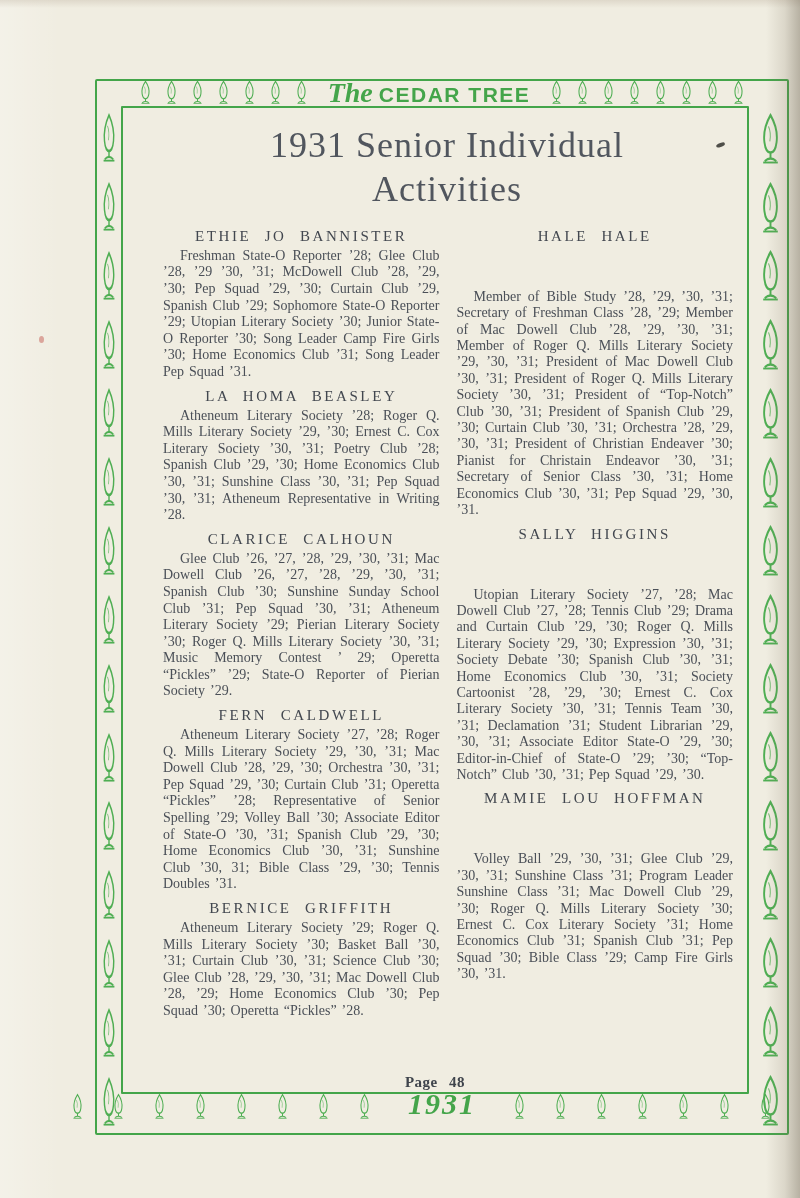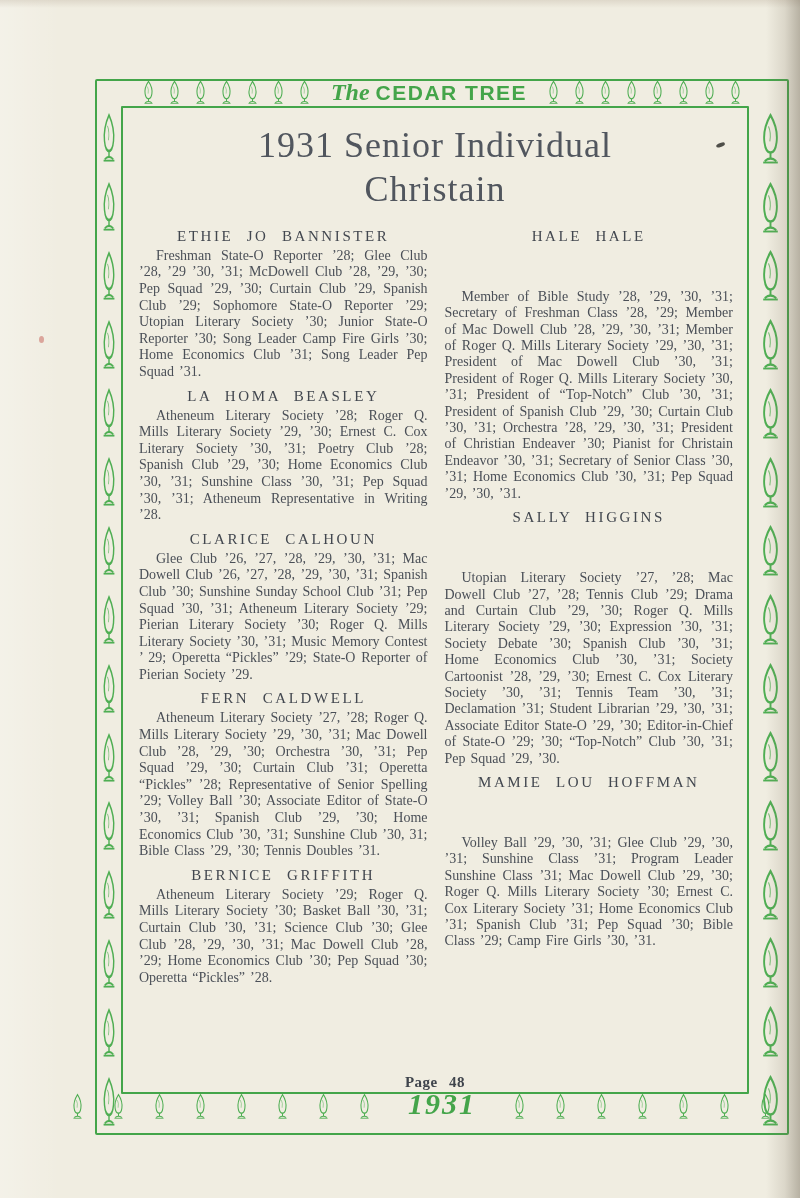--- a/index.html
+++ b/index.html
@@ -52,25 +52,25 @@
     display:flex; align-items:center; justify-content:center; gap:9px;
   }
   .masthead .grp{display:flex; gap:11px; align-items:flex-end;}
   .masthead-title{
     color:var(--green); white-space:nowrap; margin:0 10px;
     font-family:"Liberation Sans", sans-serif; font-weight:bold;
     font-size:21px; letter-spacing:1.5px;
   }
   .masthead-title .the{
     font-family:"Liberation Serif", serif; font-style:italic; font-weight:bold;
-    font-size:24px; letter-spacing:0; margin-right:6px;
+    font-size:28px; letter-spacing:0; margin-right:6px;
   }
 
   
-  .content{position:absolute; left:121px; top:108px; width:628px; height:984px; overflow:hidden;}
+  .content{position:absolute; left:121px; top:108px; width:628px; height:984px; overflow:hidden;padding-left:24px;}
   .page-title{
     text-align:center; color:#51565e; margin-top:16px;
     font-family:"Liberation Serif", serif; font-weight:400;
     font-size:36px; line-height:1.22; letter-spacing:1px;
   }
   .columns{display:flex; gap:17px; padding:9px 16px 0 18px;}
   .col{width:50%;}
   .entry h3{
     font-size:15px; font-weight:400; color:var(--ink-dark);
     text-align:center; letter-spacing:2.6px; word-spacing:7px;
@@ -528,21 +528,21 @@
           <path d="M12 25.5 L12 29" stroke="currentColor" stroke-width="1.7"></path>
           <path d="M6.8 31 Q12 27.6 17.2 31" fill="none" stroke="currentColor" stroke-width="1.5"></path>
           <path d="M5.5 31.8 L18.5 31.8" stroke="currentColor" stroke-width="1.2"></path>
         </svg>
       </span>
     </div>
 
   <div class="content">
     <div class="page-title">
       <div>1931 Senior Individual</div>
-      <div>Christain</div>
+      <div>Activities</div>
     </div>
 
     <div class="columns">
       <div class="col col-left">
         <div class="entry">
           <h3>ETHIE JO BANNISTER</h3>
           <p>Freshman State-O Reporter ’28; Glee Club ’28, ’29 ’30, ’31; McDowell Club ’28, ’29, ’30; Pep Squad ’29, ’30; Curtain Club ’29, Spanish Club ’29; Sophomore State-O Reporter ’29; Utopian Literary Society ’30; Junior State-O Reporter ’30; Song Leader Camp Fire Girls ’30; Home Economics Club ’31; Song Leader Pep Squad ’31.</p>
         </div>
         <div class="entry">
           <h3>LA HOMA BEASLEY</h3>

